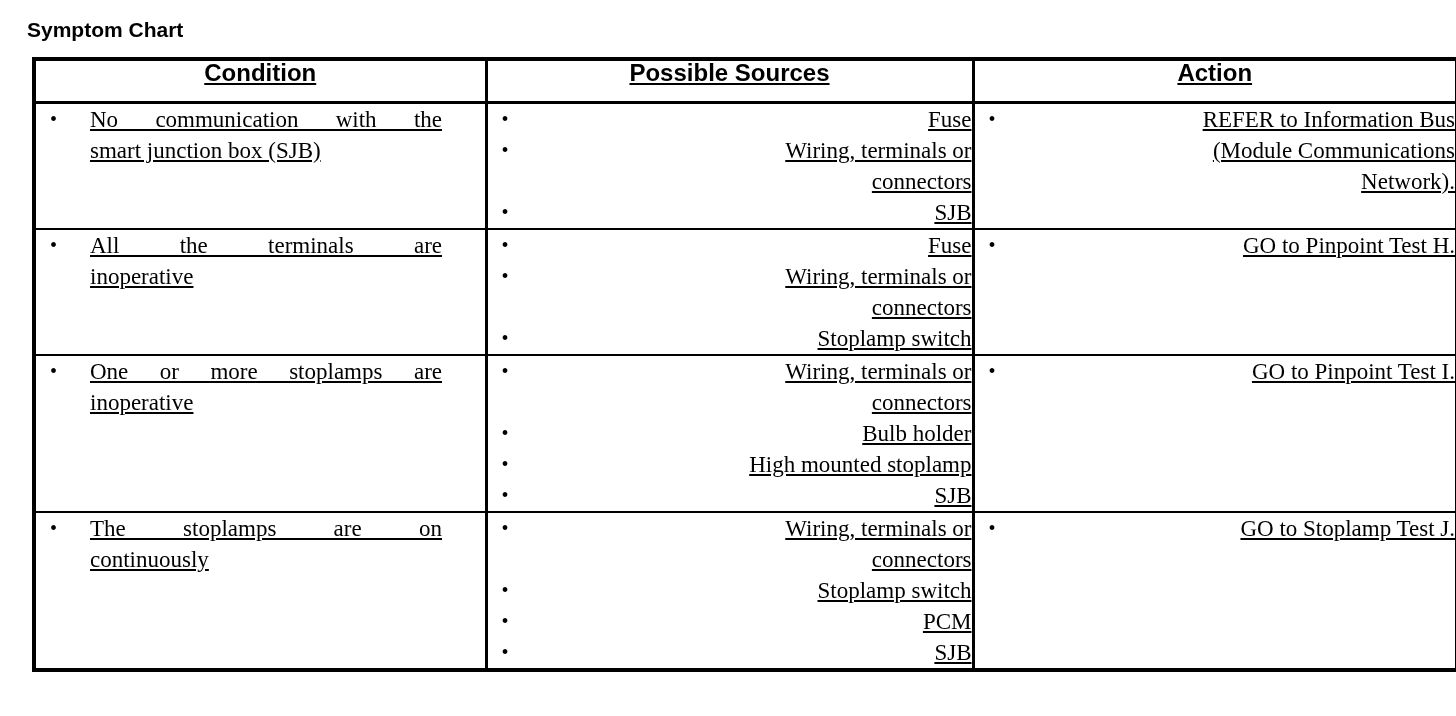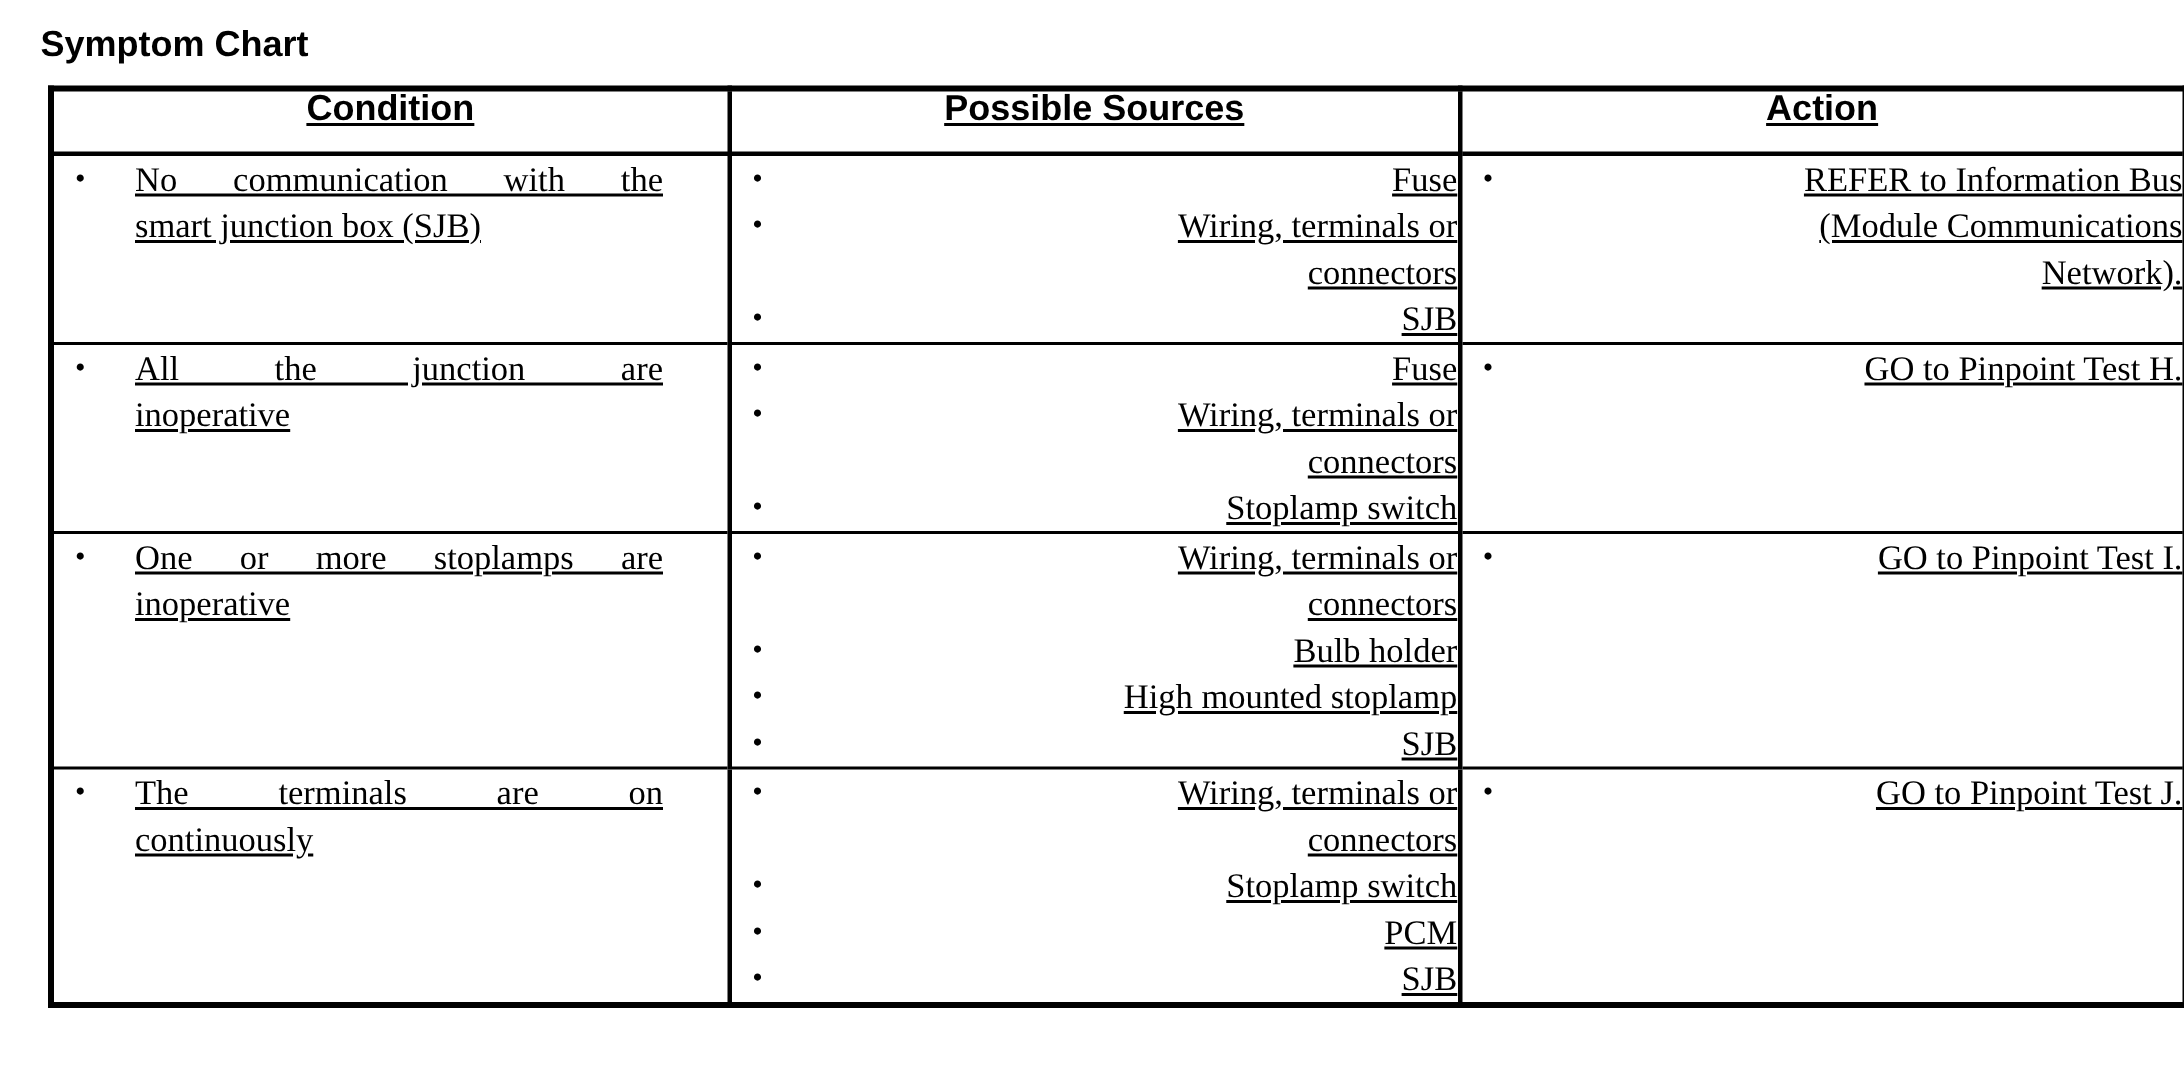--- a/index.html
+++ b/index.html
@@ -21,21 +21,21 @@
     height: 716px;
   }
 
   
   .doc-title {
     position: absolute;
     left: 27px;
     top: 16px;
     font-family: "Liberation Sans", "DejaVu Sans", sans-serif;
     font-weight: bold;
-    font-size: 24px;
+    font-size: 21px;
     line-height: 28px;
     letter-spacing: 0px;
     white-space: nowrap;
   }
 
   
   .chart-table {
     position: absolute;
     left: 32px;
     top: 57px;
@@ -190,21 +190,21 @@
               <span class="cont">Network).</span>
             </li>
           </ul>
         </td>
       </tr>
 
       <tr class="r2">
         <td class="cond">
           <ul class="bullets">
             <li class="justify">
-              <span class="ln j">All the junction are</span>
+              <span class="ln j">All the terminals are</span>
               <span class="ln">inoperative</span>
             </li>
           </ul>
         </td>
         <td class="src">
           <ul class="bullets">
             <li>
               <span class="ln">Fuse</span>
             </li>
             <li>
@@ -257,21 +257,21 @@
               <span class="ln">GO to Pinpoint Test I.</span>
             </li>
           </ul>
         </td>
       </tr>
 
       <tr class="r4">
         <td class="cond">
           <ul class="bullets">
             <li class="justify">
-              <span class="ln j">The terminals are on</span>
+              <span class="ln j">The stoplamps are on</span>
               <span class="ln">continuously</span>
             </li>
           </ul>
         </td>
         <td class="src">
           <ul class="bullets">
             <li>
               <span class="ln">Wiring, terminals or</span>
               <span class="ln">connectors</span>
             </li>
@@ -282,21 +282,21 @@
               <span class="ln">PCM</span>
             </li>
             <li>
               <span class="ln">SJB</span>
             </li>
           </ul>
         </td>
         <td class="act">
           <ul class="bullets">
             <li>
-              <span class="ln">GO to Pinpoint Test J.</span>
+              <span class="ln">GO to Stoplamp Test J.</span>
             </li>
           </ul>
         </td>
       </tr>
 
     </tbody>
   </table>
 </div>
 
 </body></html>

